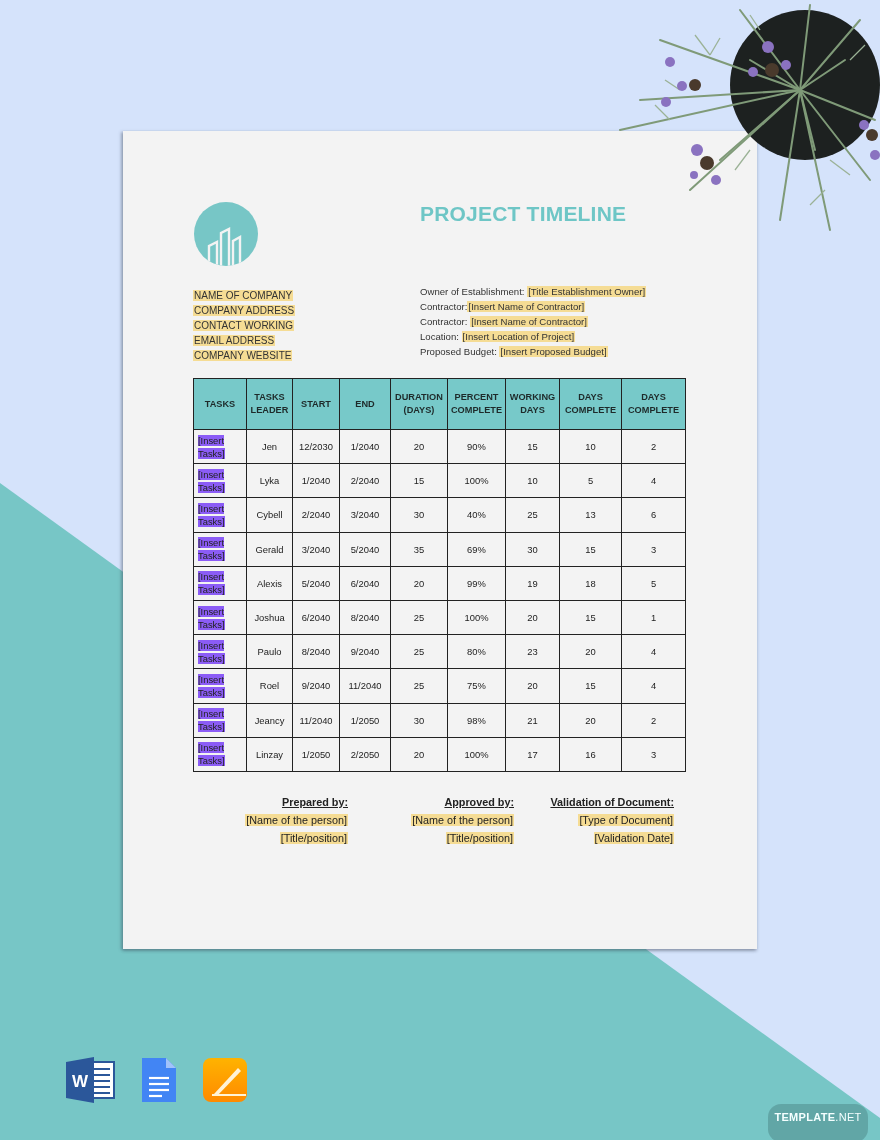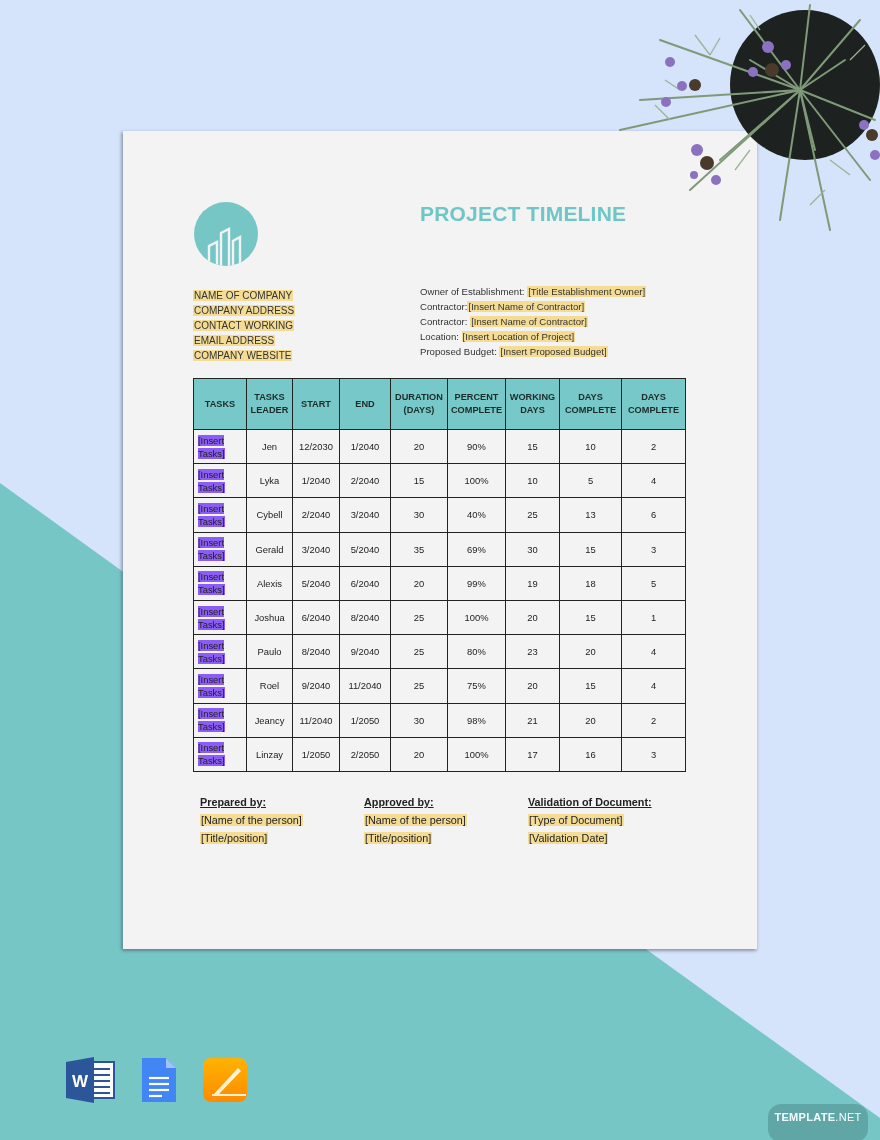--- a/index.html
+++ b/index.html
@@ -49,21 +49,21 @@
       border: 1.5px solid #222; text-align: center; line-height: 13px;
       color: #1e2a2a; font-size: 9.2px;
     }
     table.timeline td {
       border: 1.5px solid #222; text-align: center; height: 34.2px;
       background: #f3f3f3; line-height: 13px;
     }
     table.timeline td.task { text-align: left; padding-left: 4px; }
     table.timeline td.task span { background: #8b5cf6; }
     .sign {
-      position: absolute; top: 793px; text-align: left;
+      position: absolute; top: 793px; text-align: right;
       font-size: 10.8px; line-height: 18px; color: #222;
     }
     .sign .head { font-weight: bold; text-decoration: underline; }
     .plant { position: absolute; left: 600px; top: 0; width: 280px; height: 250px; }
     .apps { position: absolute; top: 1056px; }
     .badge {
       position: absolute; left: 768px; top: 1104px; width: 100px; height: 38px;
       border-radius: 13px; background: rgba(80,140,140,0.55);
       color: #f4ffff; font-size: 11px; font-weight: bold; text-align: center;
       line-height: 26px; letter-spacing: 0.3px;

